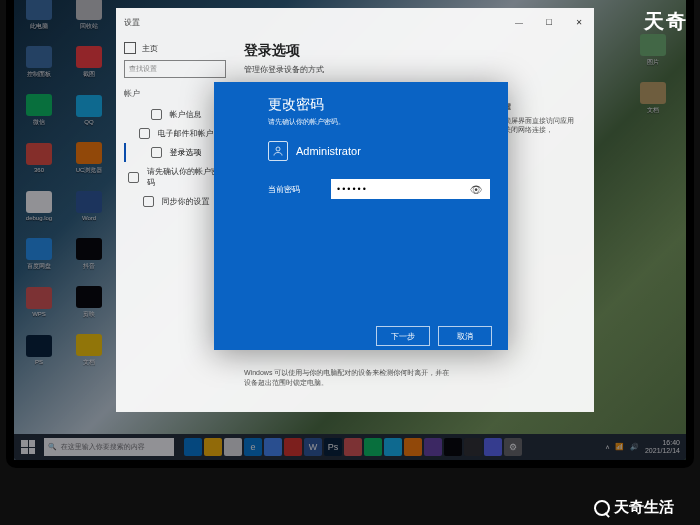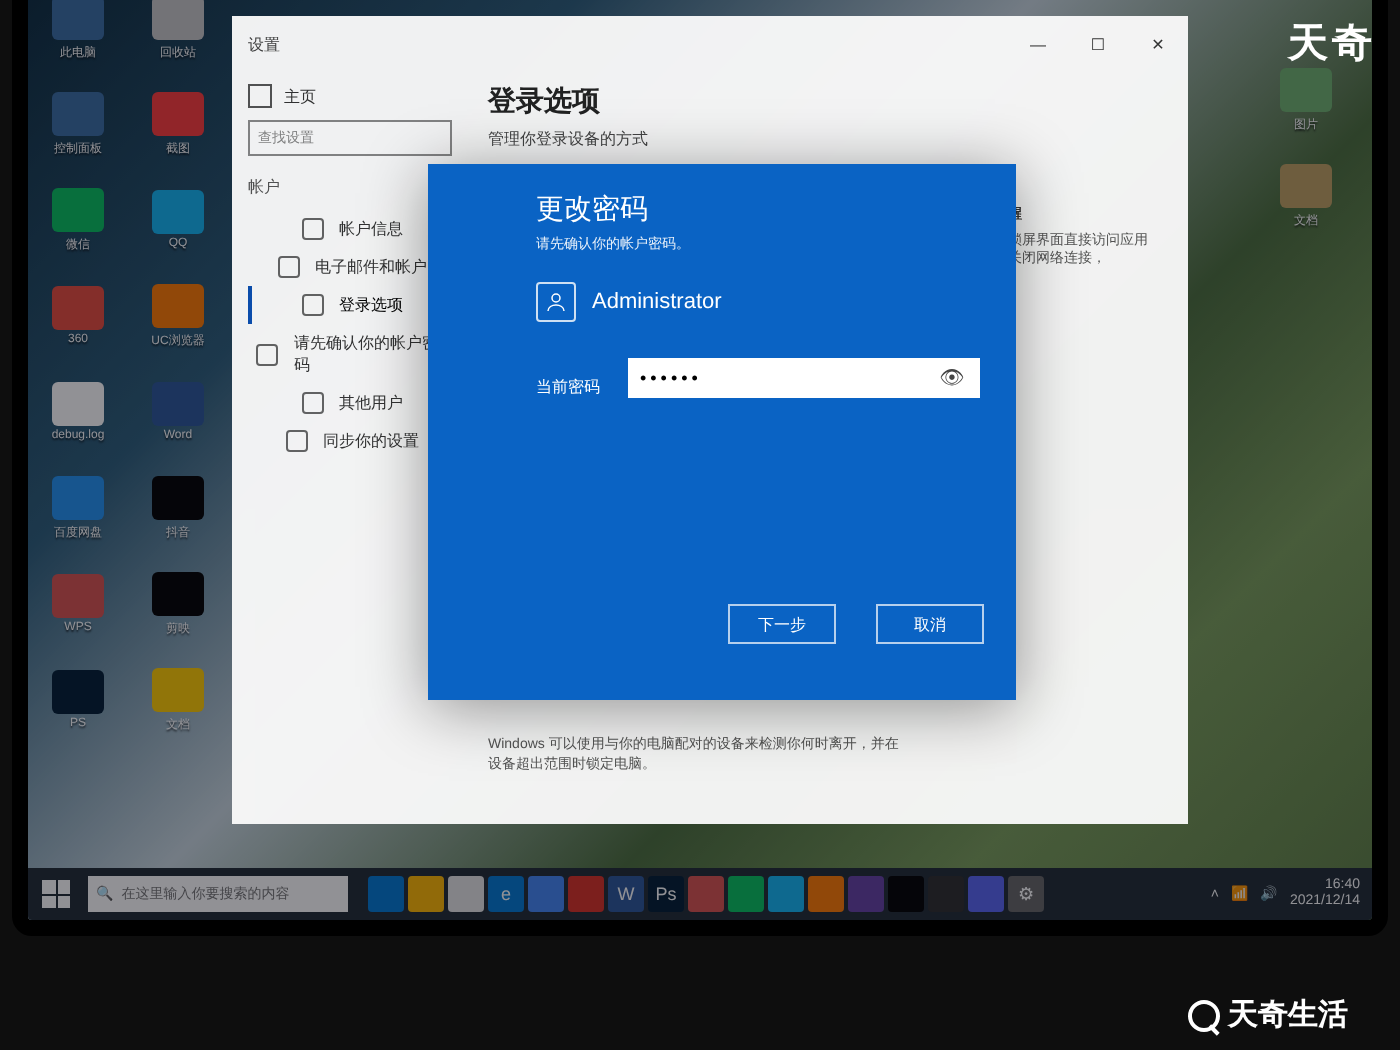--- a/index.html
+++ b/index.html
@@ -39,26 +39,26 @@
   .right-panel a { color: #06c; display: flex; align-items: center; gap: 4px; text-decoration: none; margin: 3px 0; }
   .right-panel a .ri { width: 10px; height: 10px; background: #06c; border-radius: 2px; }
   .dialog { position: absolute; left: 200px; top: 94px; width: 294px; height: 268px; background: #0a63c4; z-index: 50; color: #fff; box-shadow: 0 4px 30px rgba(0,0,0,.4); }
   .dlg-pad { padding: 14px 18px; margin-left: 36px; }
   .dlg-title { font-size: 14px; font-weight: 400; margin-bottom: 3px; }
   .dlg-sub { font-size: 7px; opacity: .9; margin-bottom: 14px; }
   .user-row { display: flex; align-items: center; gap: 8px; margin-bottom: 18px; }
   .user-row .av { width: 20px; height: 20px; border: 1px solid rgba(255,255,255,.8); border-radius: 2px; display: flex; align-items: center; justify-content: center; }
   .user-row .av svg { width: 12px; height: 12px; }
   .user-name { font-size: 11px; font-weight: 300; }
-  .field-row { display: flex; align-items: flex-end; gap: 10px; }
+  .field-row { display: flex; align-items: center; gap: 27px; }
   .field-label { font-size: 8px; width: 36px; }
   .pwd-input { flex: 1; height: 20px; background: #fff; display: flex; align-items: center; padding: 0 6px; position: relative; }
   .pwd-input input { border: none; outline: none; flex: 1; font-size: 9px; letter-spacing: 2px; color: #000; background: transparent; font-family: inherit; }
   .eye { width: 16px; color: #444; font-size: 10px; text-align: center; }
-  .dlg-buttons { position: absolute; bottom: 28px; right: 16px; display: flex; gap: 20px; }
+  .dlg-buttons { position: absolute; bottom: 4px; right: 16px; display: flex; gap: 8px; }
   .dlg-buttons button { width: 54px; height: 20px; background: #0a63c4; border: 1px solid rgba(255,255,255,.7); color: #fff; font-size: 8px; cursor: pointer; font-family: inherit; }
   .taskbar { position: absolute; left: 0; right: 0; bottom: 0; height: 26px; background: #1f2a33; display: flex; align-items: center; z-index: 5; }
   .task-left { display: flex; align-items: center; gap: 2px; height: 100%; }
   .start { width: 28px; height: 100%; display: flex; align-items: center; justify-content: center; }
   .start .winlogo { width: 14px; height: 14px; display: grid; grid-template-columns: 1fr 1fr; grid-template-rows: 1fr 1fr; gap: 1px; }
   .start .winlogo div { background: #fff; }
   .tb-search { width: 130px; height: 18px; background: #fff; display: flex; align-items: center; padding: 0 4px; font-size: 7px; color: #777; gap: 4px; }
   .tb-icons { display: flex; align-items: center; gap: 2px; margin-left: 8px; }
   .tb-icons .t { width: 18px; height: 18px; border-radius: 2px; display: flex; align-items: center; justify-content: center; font-size: 9px; color: #fff; }
   .tray { position: absolute; right: 6px; bottom: 0; height: 26px; display: flex; align-items: center; gap: 6px; color: #fff; font-size: 7px; }
@@ -181,24 +181,20 @@
                   <div class="ic"></div>
                   <span>电子邮件和帐户</span>
                 </div>
                 <div class="nav-item active">
                   <div class="ic"></div>
                   <span>登录选项</span>
                 </div>
                 <div class="nav-item">
                   <div class="ic"></div>
                   <span>请先确认你的帐户密码</span>
-                </div>
-                <div class="nav-item">
-                  <div class="ic"></div>
-                  <span>其他用户</span>
                 </div>
                 <div class="nav-item">
                   <div class="ic"></div>
                   <span>同步你的设置</span>
                 </div>
               </div>
           </div>
           <div class="settings-main">
             <div class="h1">登录选项</div>
             <div class="sub">管理你登录设备的方式</div>

